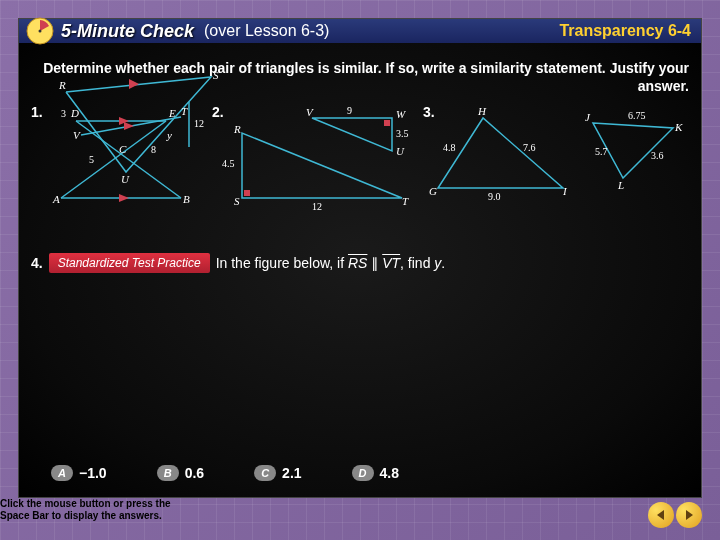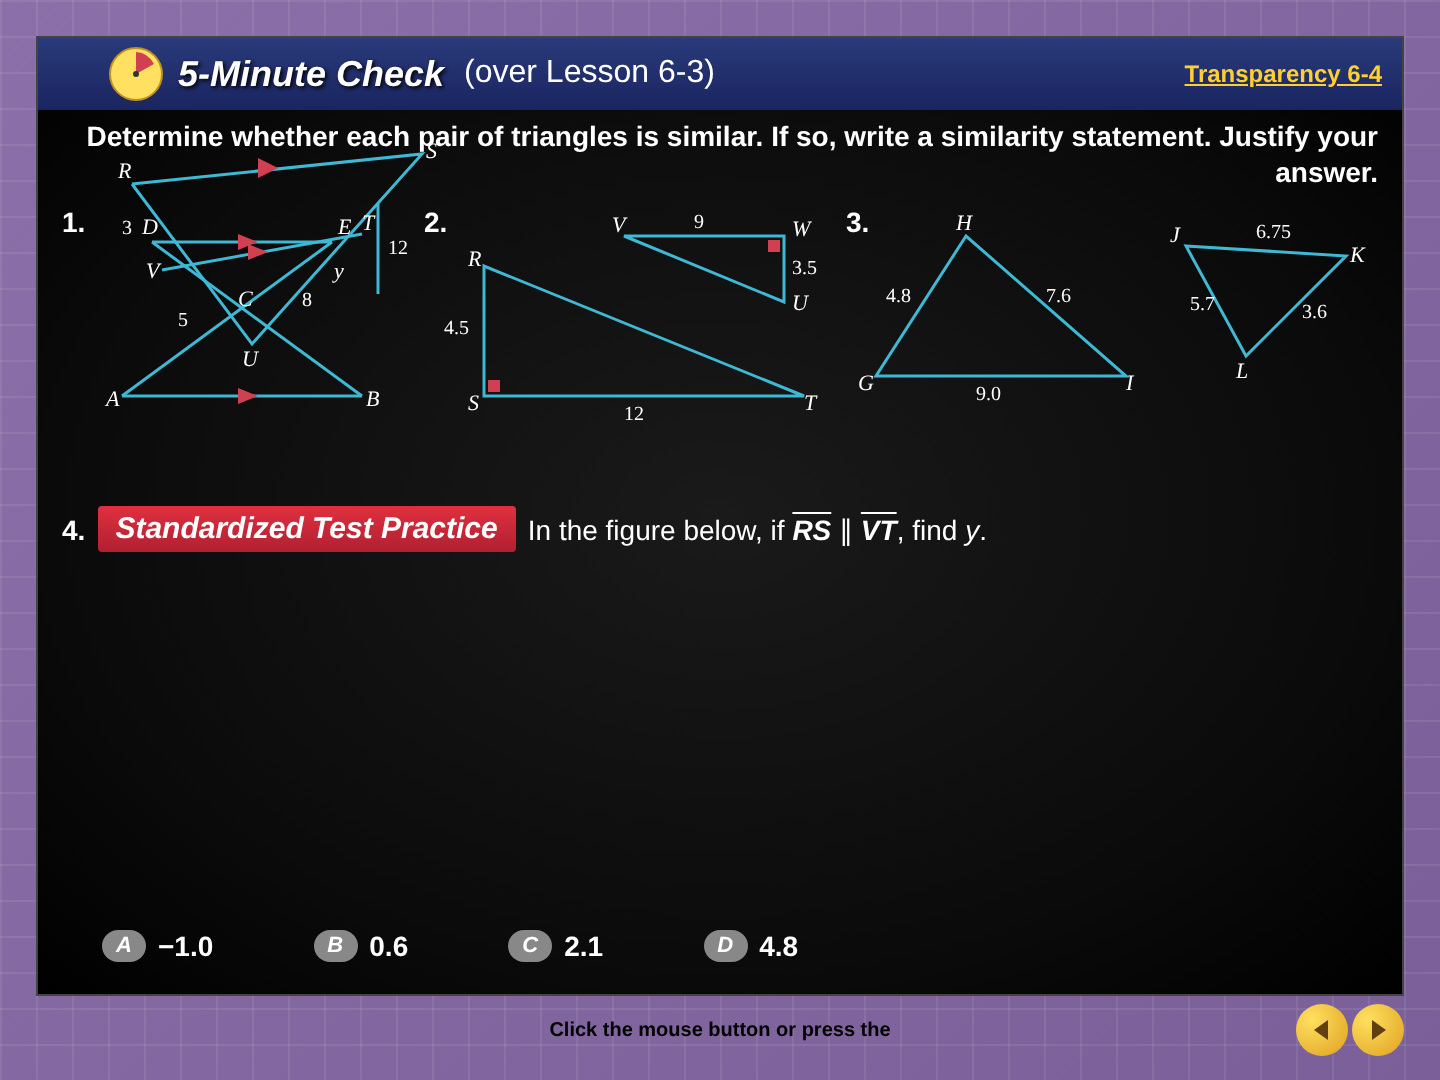--- a/index.html
+++ b/index.html
@@ -1,49 +1,49 @@
 <!DOCTYPE html>
 <html><head>
 <meta charset="utf-8">
 <style>
 * { margin:0; padding:0; box-sizing:border-box; }
 body { width:720px; height:540px; background:linear-gradient(135deg,#8b6fa8,#7a5f98); font-family:Arial,Helvetica,sans-serif; overflow:hidden; position:relative; }
 .grid-overlay { position:absolute; inset:0; background-image:linear-gradient(rgba(255,255,255,0.08) 1px,transparent 1px),linear-gradient(90deg,rgba(255,255,255,0.08) 1px,transparent 1px); background-size:18px 18px; }
 .content-box { position:absolute; left:18px; top:18px; right:18px; bottom:42px; background:radial-gradient(ellipse at 50% 50%,#1a1a1a 0%,#0a0a0a 70%,#000 100%); border:1px solid #444; }
-.header-bar { position:absolute; left:0; top:0; right:0; height:36px; background:linear-gradient(#2a3a7a,#1a2560); display:flex; align-items:center;padding-left:28px; }
+.header-bar { position:absolute; left:0; top:0; right:0; height:24px; background:linear-gradient(#2a3a7a,#1a2560); display:flex; align-items:center; }
 .clock-icon { width:30px; height:30px; margin:3px 6px; }
 .clock-icon svg { width:100%; height:100%; }
 .header-title { color:#fff; font-size:18px; font-weight:bold; font-style:italic; text-shadow:1px 1px 2px #000; }
 .header-sub { color:#fff; font-size:16px; margin-left:10px; }
-.header-right { color:#ffd030; font-size:12px; font-weight:bold; margin-left:auto; margin-right:10px;text-decoration:underline; }
+.header-right { color:#ffd030; font-size:16px; font-weight:bold; margin-left:auto; margin-right:10px; }
 .body-area { position:absolute; top:40px; left:12px; right:12px; bottom:8px; color:#fff; }
 .prompt { font-size:14px; font-weight:bold; line-height:1.3; margin-bottom:8px;text-align:right; }
 .problems-row { display:flex; gap:6px; margin-top:4px; }
 .prob { position:relative; }
 .prob-num { font-size:14px; font-weight:bold; }
 .prob1 { width:175px; height:120px; }
 .prob2 { width:205px; height:120px; }
 .prob3 { width:260px; height:120px; }
 .diagram { position:absolute; top:0; left:0; }
 .diagram text { font-size:11px; font-style:italic; fill:#fff; font-family:'Times New Roman',serif; }
 .diagram .num { font-style:normal; font-size:10px; }
 .diagram line, .diagram polyline, .diagram polygon { stroke:#3fb8d4; stroke-width:1.5; fill:none; }
 .diagram .arrow { fill:#d04050; stroke:none; }
 .diagram .rt { fill:#d04050; stroke:none; }
 .p4-row { display:flex; align-items:center; margin-top:30px; gap:6px; }
 .p4-num { font-size:14px; font-weight:bold; }
-.stp-badge { background:linear-gradient(#e03040,#b02030); color:#fff; font-size:15px; font-weight:bold; font-style:italic; padding:3px 9px; border-radius:2px; }
+.stp-badge { background:linear-gradient(#e03040,#b02030); color:#fff; font-size:12px; font-weight:normal; font-style:italic; padding:3px 9px; border-radius:2px; }
 .p4-text { font-size:14px; }
-.p4-text .seg { text-decoration:overline; font-style:italic;font-weight:bold; }
+.p4-text .seg { text-decoration:overline; font-style:italic; }
 .p4-text .var { font-style:italic; }
 .p4-diagram { margin-top:8px; margin-left:20px; }
 .choices { position:absolute; bottom:8px; left:20px; display:flex; gap:50px; }
 .choice { display:flex; align-items:center; gap:6px; color:#fff; font-size:14px; font-weight:bold; }
 .choice-badge { background:#888; color:#fff; width:22px; height:16px; border-radius:8px; display:flex; align-items:center; justify-content:center; font-size:11px; font-weight:bold; font-style:italic; }
-.footer-text { position:absolute; bottom:18px; left:0; right:0; text-align:center; color:#000; font-size:10px; font-weight:bold; line-height:1.2; }
+.footer-text { position:absolute; bottom:18px; left:0; right:0; color:#000; font-size:10px; font-weight:bold; line-height:1.2; }
 .nav-btns { position:absolute; bottom:12px; right:18px; display:flex; gap:2px; }
 .nav-btn { width:26px; height:26px; background:radial-gradient(circle at 30% 30%,#ffe060,#e0a020); border-radius:50%; display:flex; align-items:center; justify-content:center; cursor:pointer; }
 .nav-btn svg { width:14px; height:14px; }
 </style>
 </head>
 <body>
 
 <div class="grid-overlay"></div>
 <div class="content-box">
   <div class="header-bar">
@@ -163,21 +163,21 @@
       </div>
       <div class="choice">
         <span class="choice-badge">D</span>
         <span>4.8</span>
       </div>
     </div>
   </div>
 </div>
 
 <div class="footer-text">
-  <span>Click the mouse button or press the</span><br>
+  <span>Click the mouse button or press the</span><br><span>Space Bar to display the answers.</span>
 </div>
 
 <div class="nav-btns">
   <div class="nav-btn">
     <svg viewBox="0 0 14 14">
         <polygon points="10,2 3,7 10,12" fill="#604010"></polygon>
       </svg>
   </div>
   <div class="nav-btn">
     <svg viewBox="0 0 14 14">

